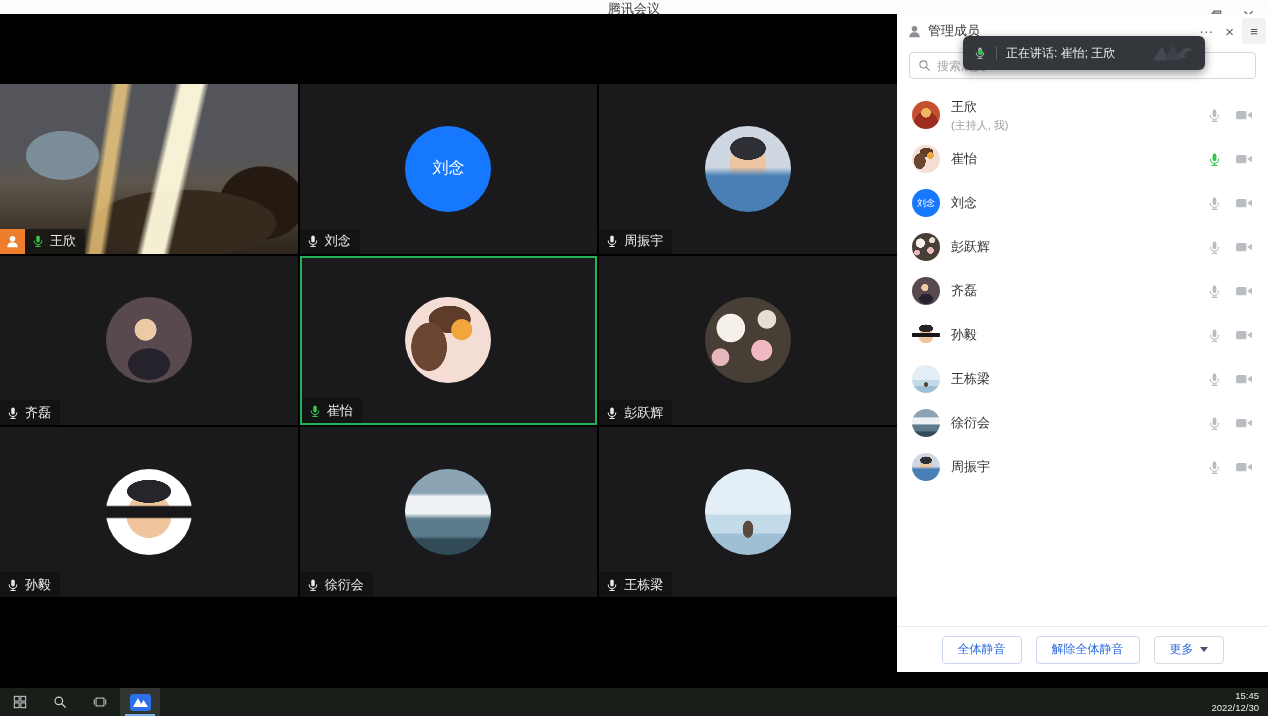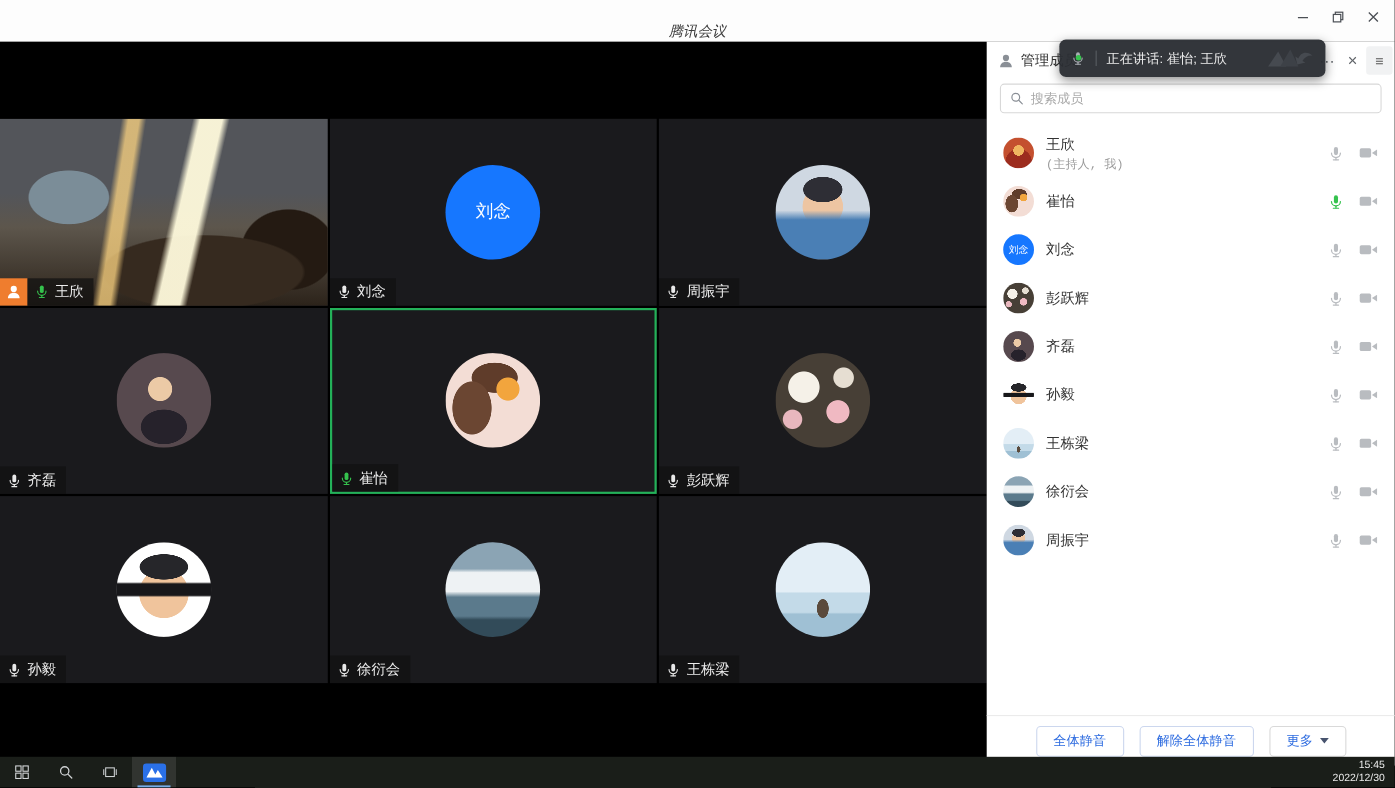--- a/index.html
+++ b/index.html
@@ -1,20 +1,20 @@
 <!DOCTYPE html>
 <html><head>
 <meta charset="utf-8">
 <style>
   * { margin:0; padding:0; box-sizing:border-box; }
   html,body { width:1268px; height:716px; overflow:hidden; }
   body { font-family:"Liberation Sans", sans-serif; background:#000; position:relative; }
 
   
-  .titlebar { height:38px; background:#fdfdfd; display:flex; align-items:flex-end; justify-content:center; position:relative;font-style:italic; }
+  .titlebar { height:14px; background:#fdfdfd; display:flex; align-items:flex-start; justify-content:center; position:relative; }
   .titlebar-title { font-size:13px; color:#3c3c3c; }
   .win-controls { position:absolute; right:4px; top:0; height:30px; display:flex; }
   .win-btn { width:32px; height:30px; display:flex; align-items:center; justify-content:center; color:#4b4f55; cursor:default; }
   .win-btn svg { width:11px; height:11px; }
 
   
   .main { display:flex; height:658px; }
   .video-area { width:897px; position:relative; background:#000; flex:none; }
   .grid { position:absolute; top:70px; left:0; width:897px; height:513px;
           display:grid; grid-template-columns:repeat(3,1fr); grid-template-rows:repeat(3,1fr); gap:2px; }
@@ -89,21 +89,21 @@
   .search-box { height:27px; border:1px solid #d8d8d8; border-radius:4px; display:flex; align-items:center; gap:6px; padding:0 8px; background:#fff; }
   .search-box svg { width:13px; height:13px; flex:none; }
   .search-box input { border:0; outline:0; flex:1; font-size:12px; color:#333; font-family:inherit; background:transparent; }
   ::placeholder { color:#a9a9a9; }
 
   .member-list { flex:1; overflow:hidden; padding-top:8px; }
   .member-row { height:44px; display:flex; align-items:center; gap:11px; padding:0 15px; }
   .m-avatar { width:28px; height:28px; border-radius:50%; flex:none; display:flex; align-items:center; justify-content:center; font-size:9px; }
   .m-info { display:flex; flex-direction:column; justify-content:center; }
   .m-name { font-size:13px; color:#333; }
-  .m-sub { font-size:11px; color:#9b9b9b; margin-top:2px;font-family:Liberation Mono, monospace; }
+  .m-sub { font-size:11px; color:#9b9b9b; margin-top:2px; }
   .m-sub:empty { display:none; }
   .m-icons { margin-left:auto; display:flex; align-items:center; gap:13px; }
 
   .panel-foot { height:46px; border-top:1px solid #ebebeb; display:flex; align-items:center; justify-content:center; gap:14px; }
   .btn { height:28px; padding:0 15px; background:#fff; border:1px solid #ccd7ee; border-radius:4px;
          color:#2e6ce0; font-size:12px; display:flex; align-items:center; gap:6px; font-family:inherit; cursor:default; }
   .btn-more { border-color:#d9d9d9; }
   .caret { width:0; height:0; border-left:4px solid transparent; border-right:4px solid transparent; border-top:5px solid #47536e; }
 
   

